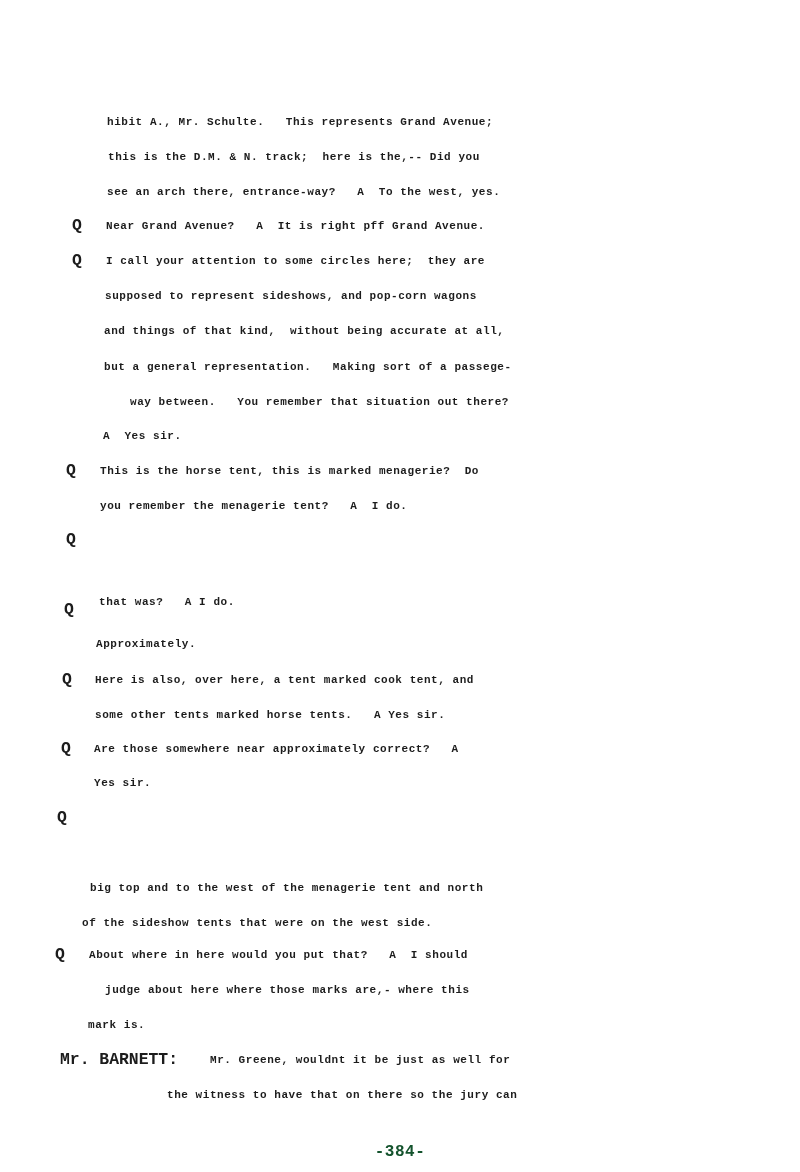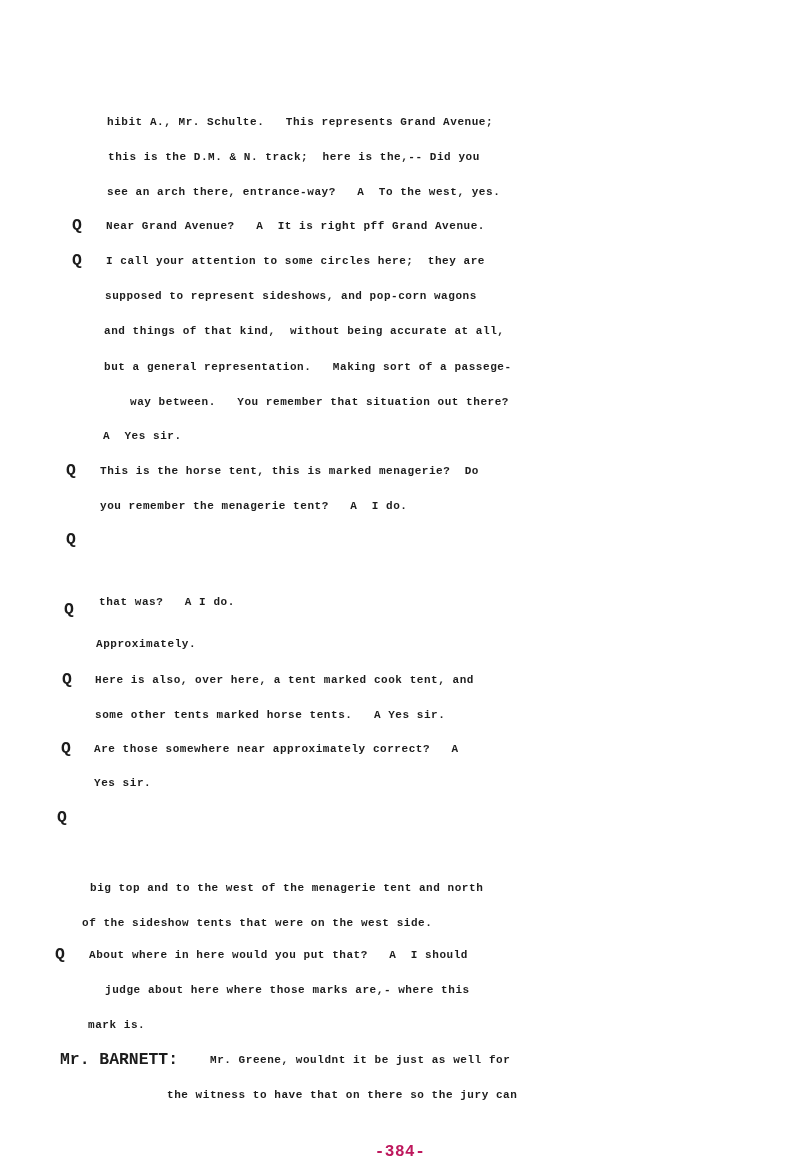--- a/index.html
+++ b/index.html
@@ -41,21 +41,21 @@
     }
     .page-number {
       position: absolute;
       left: 0;
       width: 800px;
       top: 1143px;
       text-align: center;
       font-size: 16px;
       font-weight: bold;
       letter-spacing: 0.5px;
-      color: #be185d;
+      color: #14532d;
     }
   </style>
 </head>
 <body>
 
 <div class="page">
 
   <div class="line" style="left:107px;top:112px;">hibit A., Mr. Schulte.   This represents Grand Avenue;</div>
   <div class="line" style="left:108px;top:147px;">this is the D.M. &amp; N. track;  here is the,-- Did you</div>
   <div class="line" style="left:107px;top:182px;">see an arch there, entrance-way?   A  To the west, yes.</div>

